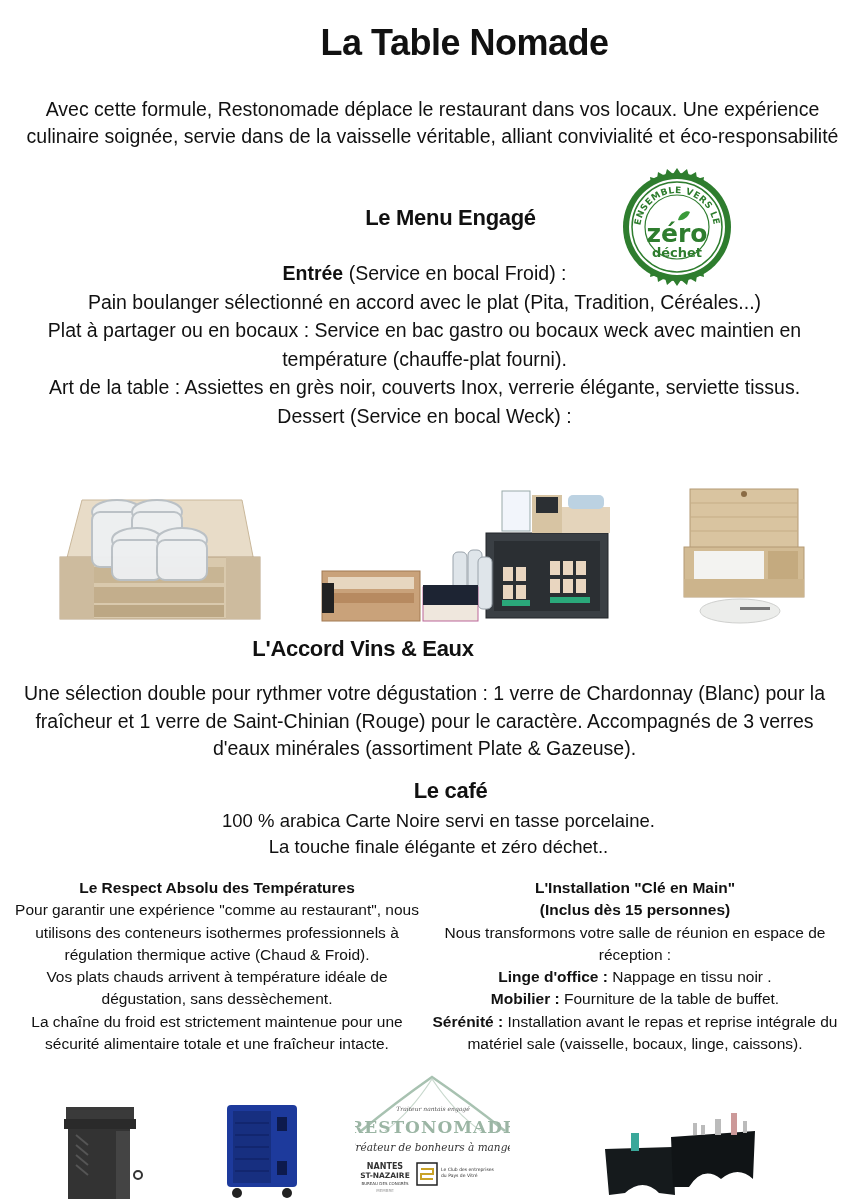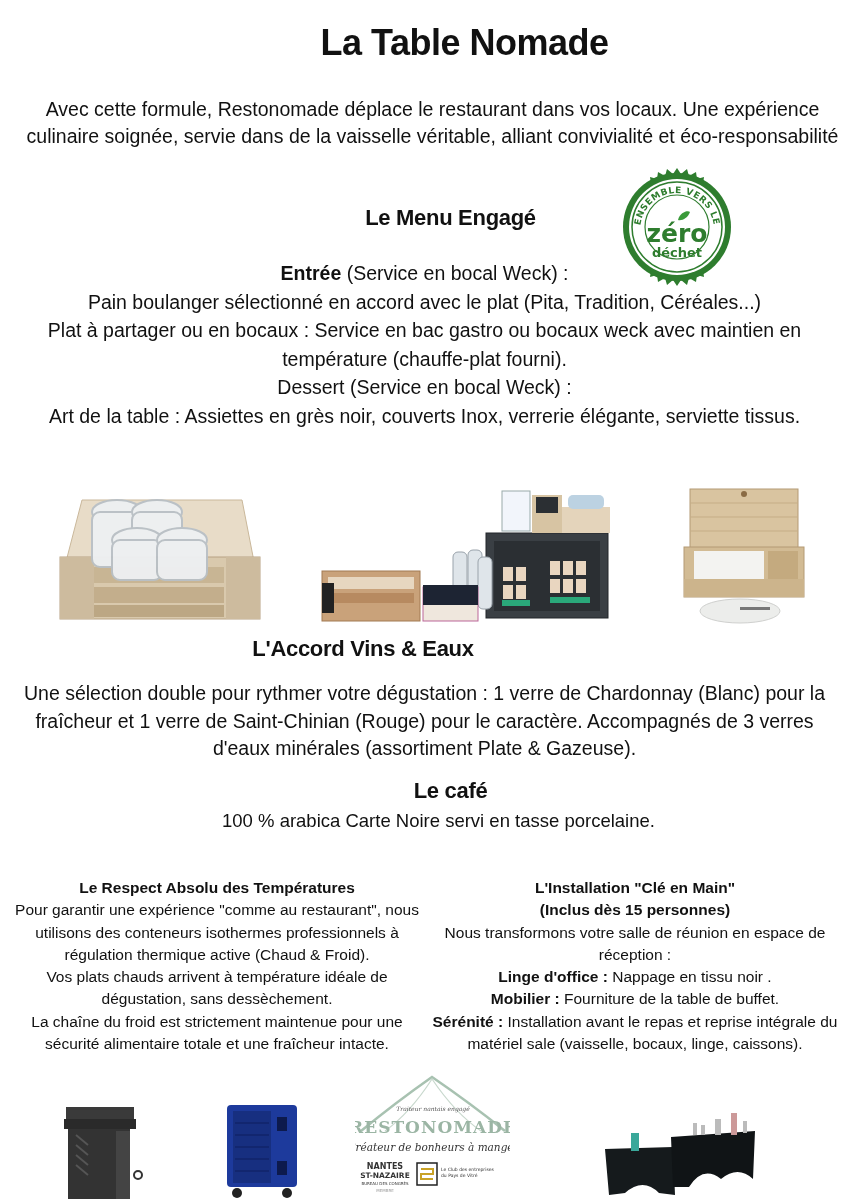--- a/index.html
+++ b/index.html
@@ -52,25 +52,25 @@
       <textPath href="#arcPath" startOffset="50%" text-anchor="middle">ENSEMBLE VERS LE</textPath>
     </text>
     <path d="M 60 52 C 62 44 70 42 72 44 C 70 50 64 53 60 52 Z" fill="#3a9a3a"></path>
     <text x="59" y="74" text-anchor="middle" font-family="DejaVu Sans, sans-serif" font-size="25" font-weight="bold" fill="#2e7d2e">zéro</text>
     <text x="59" y="89" text-anchor="middle" font-family="DejaVu Sans, sans-serif" font-size="13" font-weight="bold" fill="#2e7d2e">déchet</text>
   </svg>
 </div>
 
 <div class="abs center h2 menu-title">Le Menu Engagé</div>
 <div class="abs center menu">
-  <div><b>Entrée</b><span> (Service en bocal Weck) :</span></div>
+  <div><b>Entrée</b><span> (Service en bocal Froid) :</span></div>
   <div>Pain boulanger sélectionné en accord avec le plat (Pita, Tradition, Céréales...)</div>
   <div>Plat à partager ou en bocaux : Service en bac gastro ou bocaux weck avec maintien en température (chauffe-plat fourni).</div>
+  <div>Art de la table : Assiettes en grès noir, couverts Inox, verrerie élégante, serviette tissus.</div>
   <div>Dessert (Service en bocal Weck) :</div>
-  <div>Art de la table : Assiettes en grès noir, couverts Inox, verrerie élégante, serviette tissus.</div>
 </div>
 
 <div class="abs photos-row">
 
   <div class="img-box" style="left:52px; top:12px; width:215px; height:145px;">
     <svg width="215" height="145" viewBox="0 0 215 145">
       <polygon points="30,18 190,18 205,95 10,95" fill="#e8dcc8" stroke="#c9b79a"></polygon>
       <rect x="8" y="75" width="200" height="62" fill="#d9c9ad" stroke="#b7a283"></rect>
       <rect x="42" y="85" width="130" height="16" fill="#c8b594"></rect>
       <rect x="42" y="105" width="130" height="16" fill="#c3ae8c"></rect>
@@ -145,20 +145,21 @@
     </svg>
   </div>
 </div>
 
 <div class="abs center h2 accord-title">L'Accord Vins &amp; Eaux</div>
 <div class="abs center accord">Une sélection double pour rythmer votre dégustation : 1 verre de Chardonnay (Blanc) pour la fraîcheur et 1 verre de Saint-Chinian (Rouge) pour le caractère. Accompagnés de 3 verres d'eaux minérales (assortiment Plate &amp; Gazeuse).</div>
 
 <div class="abs center h2 cafe-title">Le café</div>
 <div class="abs center cafe">
   <div>100 % arabica Carte Noire servi en tasse porcelaine.</div>
+  <div>La touche finale élégante et zéro déchet..</div>
 </div>
 
 <div class="abs center col col-left">
   <div style="font-weight:bold;">Le Respect Absolu des Températures</div>
   <div>Pour garantir une expérience "comme au restaurant", nous utilisons des conteneurs isothermes professionnels à régulation thermique active (Chaud &amp; Froid).</div>
   <div>Vos plats chauds arrivent à température idéale de dégustation, sans dessèchement.</div>
   <div>La chaîne du froid est strictement maintenue pour une sécurité alimentaire totale et une fraîcheur intacte.</div>
 </div>
 
 <div class="abs center col col-right">

